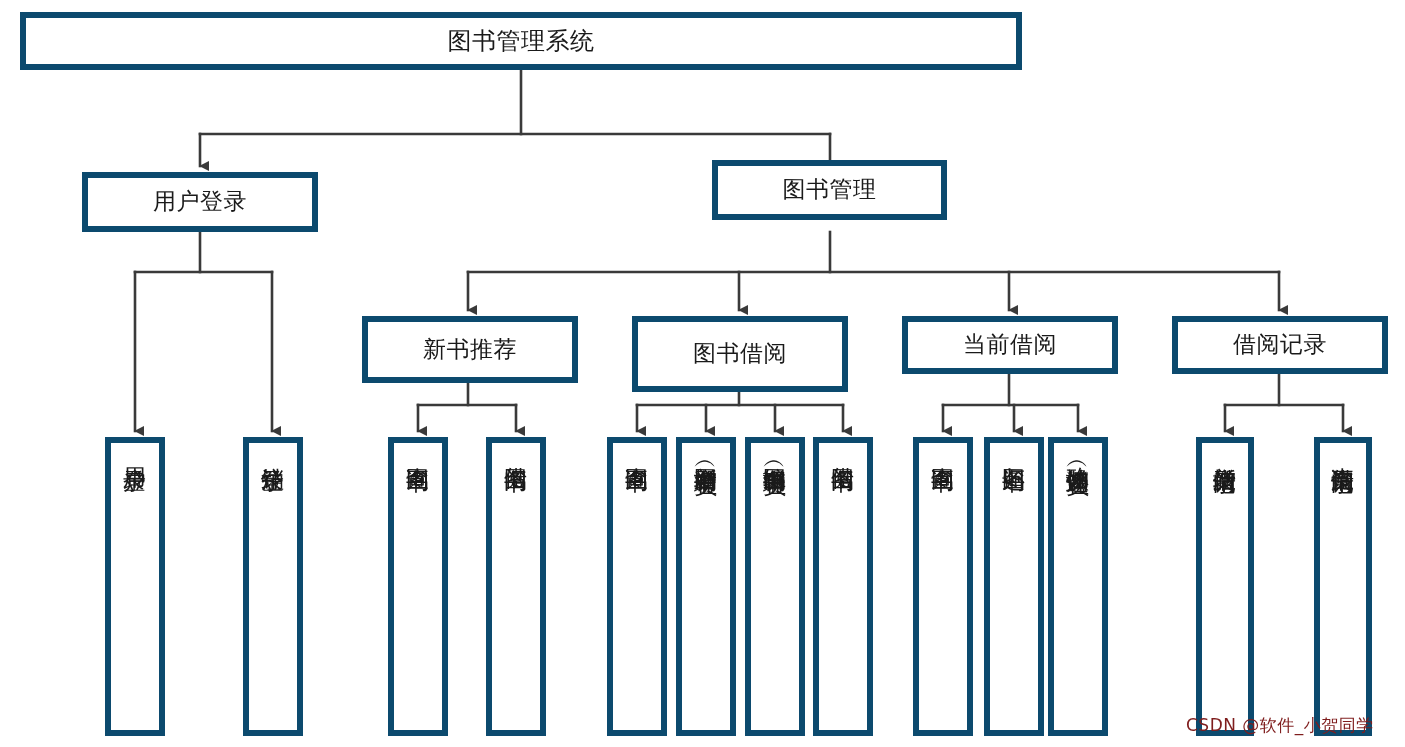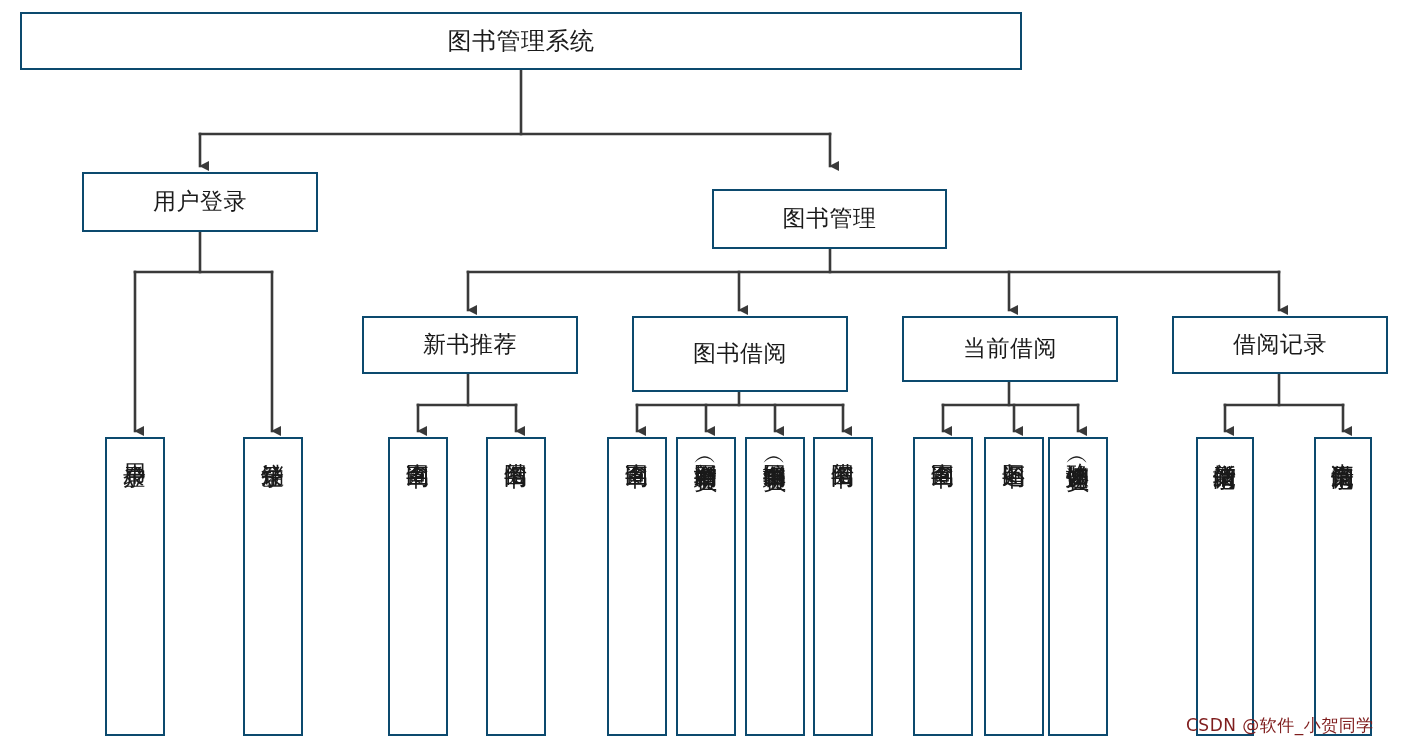--- a/index.html
+++ b/index.html
@@ -22,21 +22,21 @@
     left: 0;
     top: 0;
     width: 1405px;
     height: 747px;
     pointer-events: none;
   }
   .node {
     position: absolute;
     box-sizing: border-box;
     background: #ffffff;
-    border: 2px solid #0c4a6e;
+    border: 6px solid #0c4a6e;
     display: flex;
     align-items: center;
     justify-content: center;
     color: #1a1a1a;
   }
   .node .label {
     display: block;
     text-align: center;
     line-height: 1.18;
     letter-spacing: 0.5px;
@@ -129,31 +129,31 @@
     </g>
   </svg>
 
   <div class="node h root" style="left:20px; top:12px; width:1002px; height:58px;">
     <span class="label">图书管理系统</span>
   </div>
 
   <div class="node h" style="left:82px; top:172px; width:236px; height:60px;">
     <span class="label">用户登录</span>
   </div>
-  <div class="node h" style="left:712px; top:189px; width:235px; height:60px;">
+  <div class="node h" style="left:712px; top:160px; width:235px; height:60px;">
     <span class="label">图书管理</span>
   </div>
 
-  <div class="node h" style="left:362px; top:316px; width:216px; height:58px;">
+  <div class="node h" style="left:362px; top:316px; width:216px; height:67px;">
     <span class="label">新书推荐</span>
   </div>
   <div class="node h" style="left:632px; top:316px; width:216px; height:76px;">
     <span class="label">图书借阅</span>
   </div>
-  <div class="node h" style="left:902px; top:316px; width:216px; height:66px;">
+  <div class="node h" style="left:902px; top:316px; width:216px; height:58px;">
     <span class="label">当前借阅</span>
   </div>
   <div class="node h" style="left:1172px; top:316px; width:216px; height:58px;">
     <span class="label">借阅记录</span>
   </div>
 
   <div class="node v" style="left:105px; top:437px; width:60px; height:299px;">
     <span class="label">用户登录</span>
   </div>
   <div class="node v" style="left:243px; top:437px; width:60px; height:299px;">

